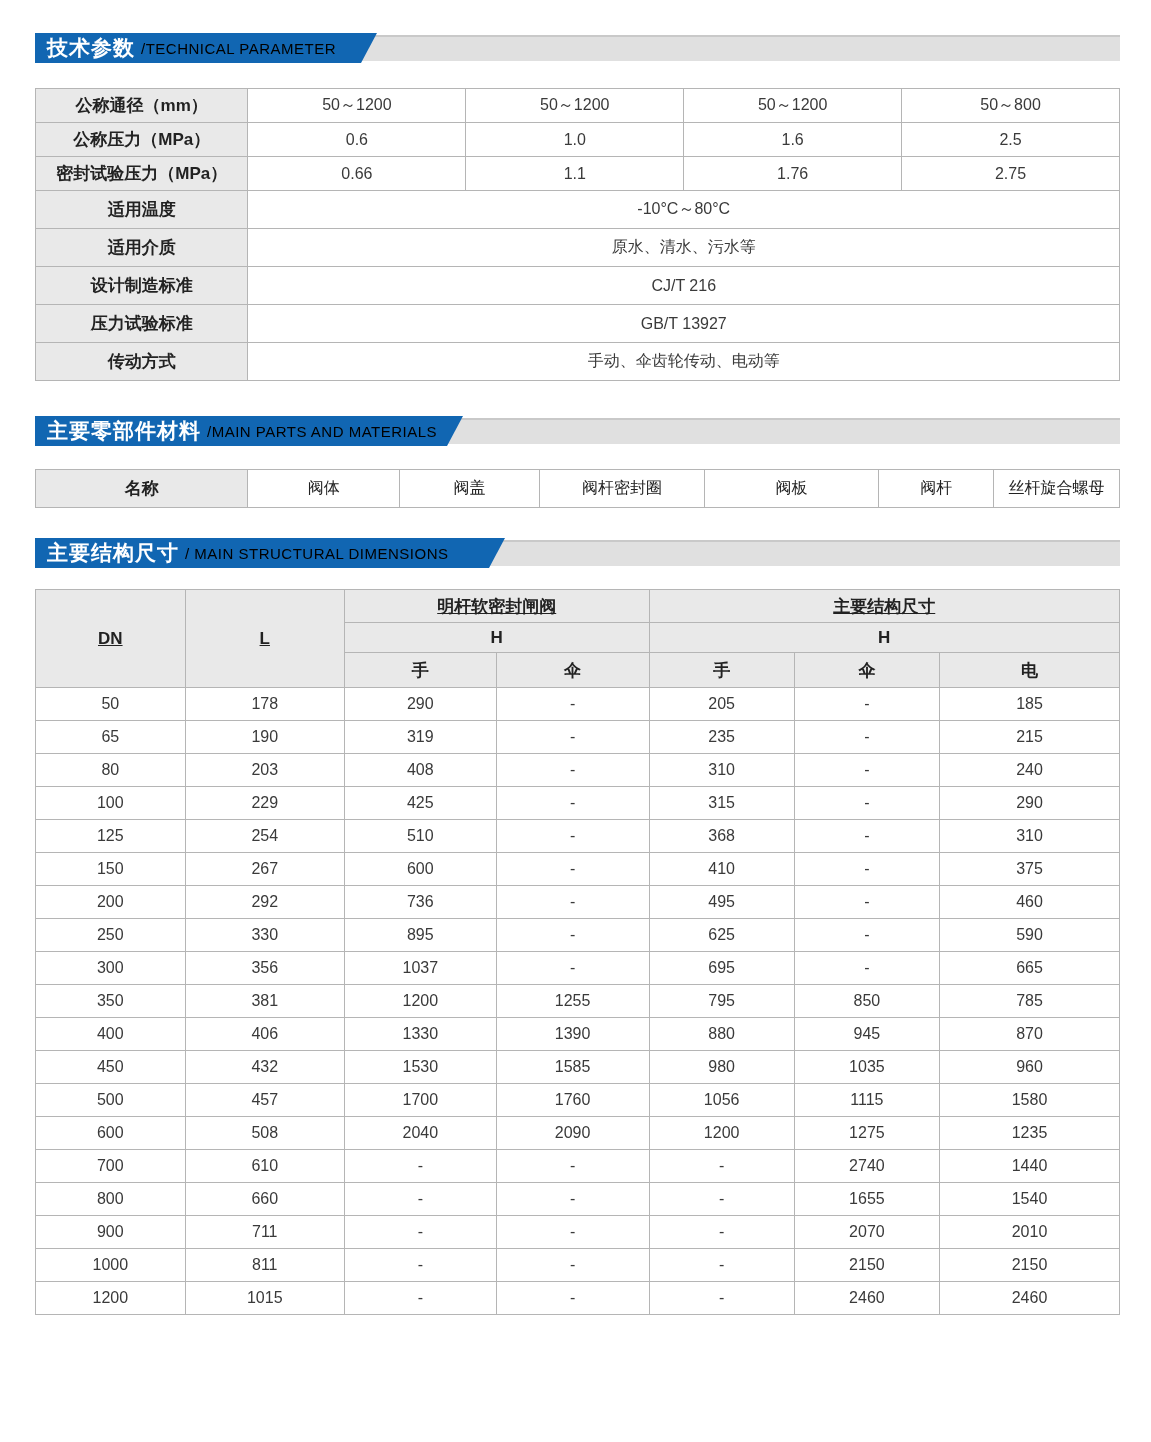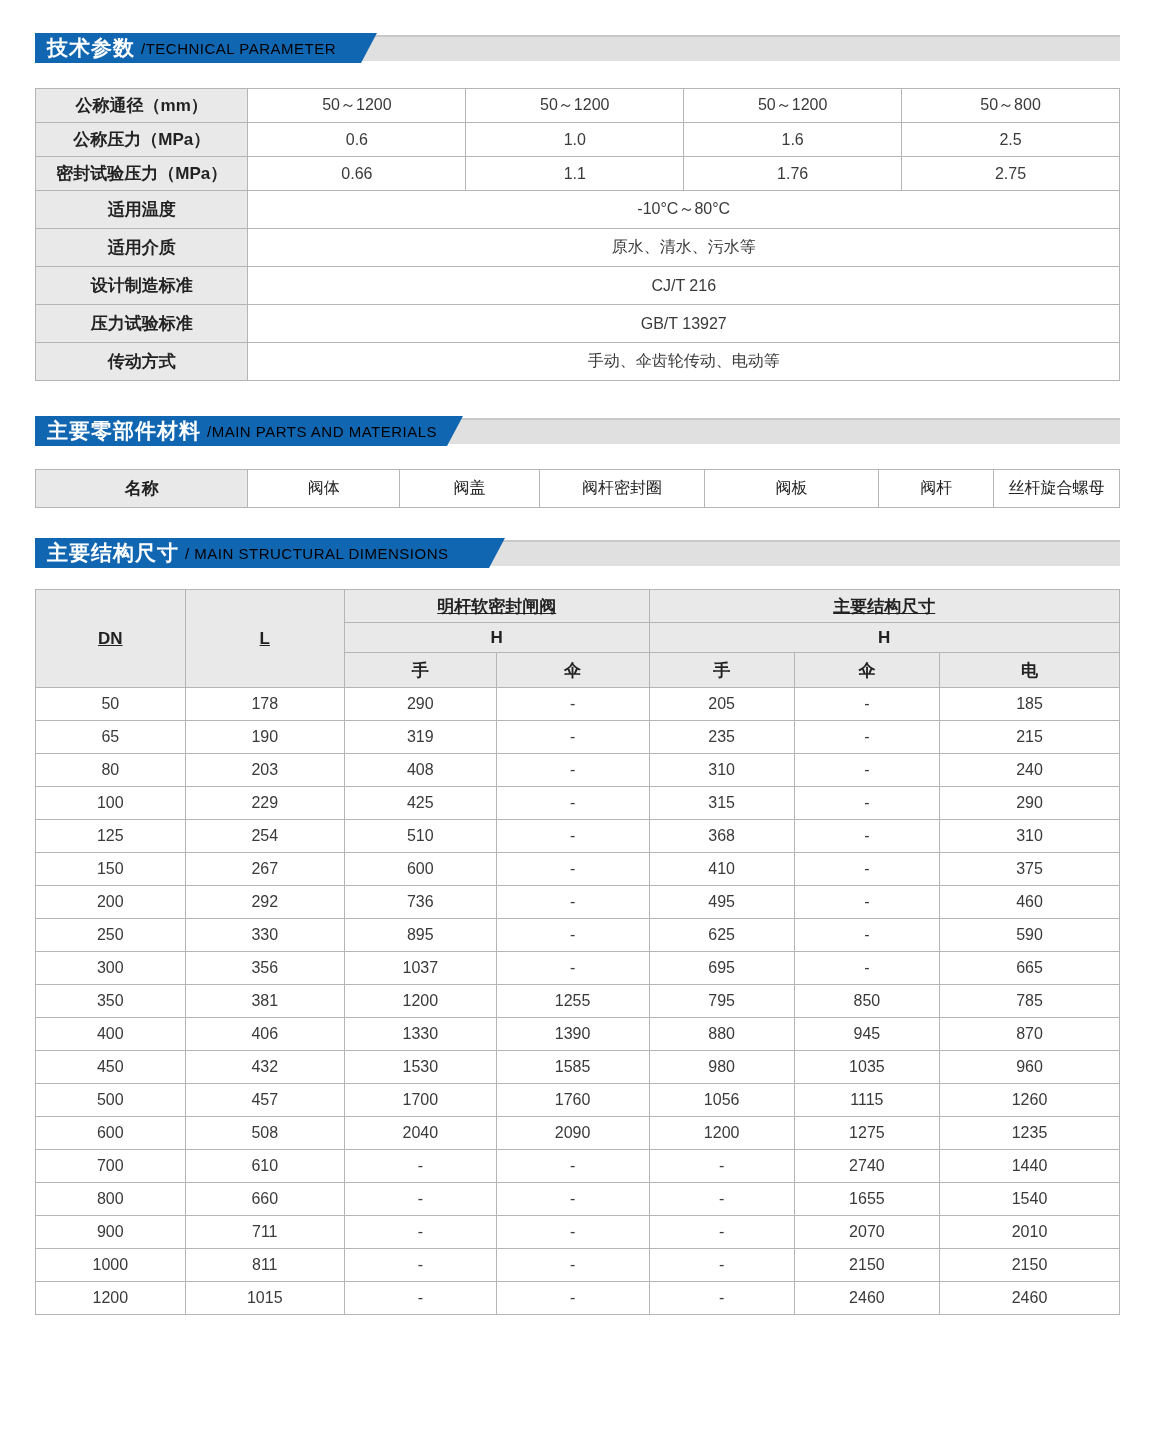--- a/index.html
+++ b/index.html
@@ -298,21 +298,21 @@
             <td>1035</td>
             <td>960</td>
           </tr>
           <tr>
             <td>500</td>
             <td>457</td>
             <td>1700</td>
             <td>1760</td>
             <td>1056</td>
             <td>1115</td>
-            <td>1260</td>
+            <td>1580</td>
           </tr>
           <tr>
             <td>600</td>
             <td>508</td>
             <td>2040</td>
             <td>2090</td>
             <td>1200</td>
             <td>1275</td>
             <td>1235</td>
           </tr>

